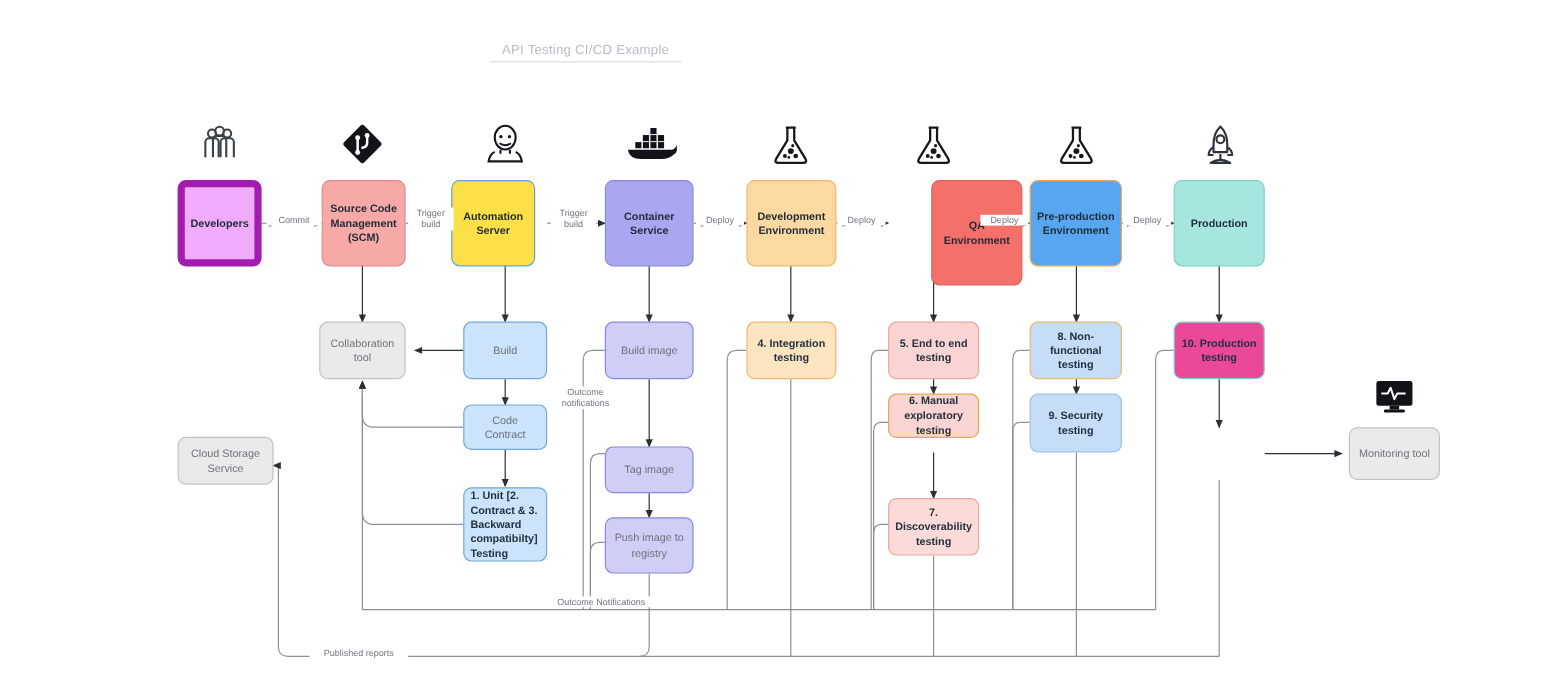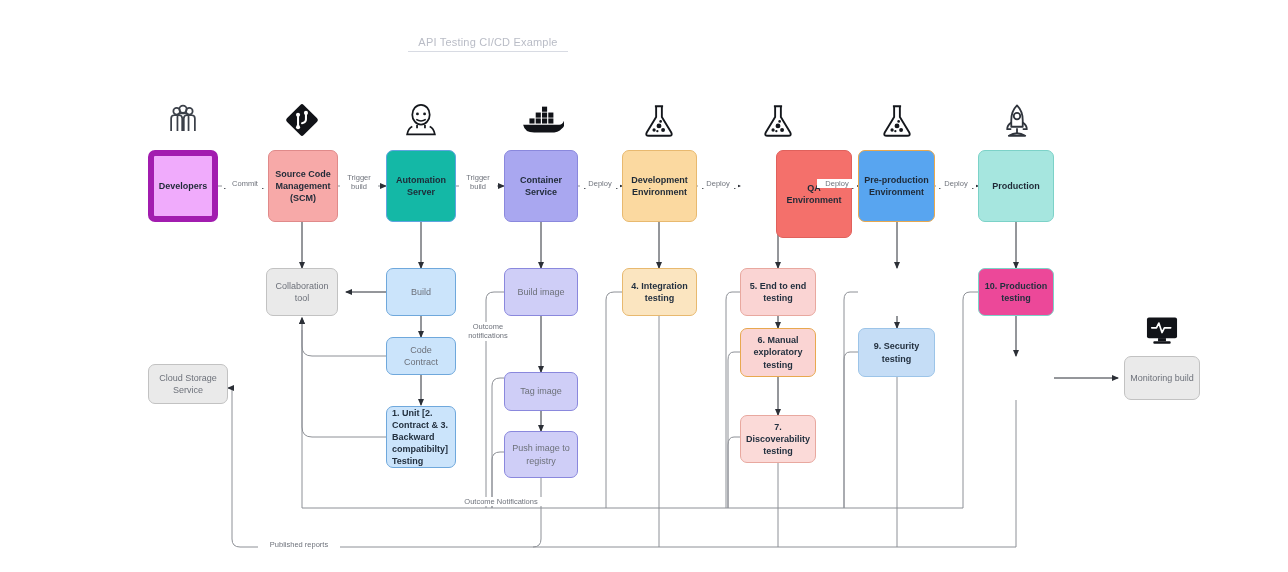--- a/index.html
+++ b/index.html
@@ -236,21 +236,21 @@
   </div>
 
   <div class="node bold" style="left:148px;top:150px;width:70px;height:72px;background:#f0abfc;border:6px solid #a21caf;">
     <span>Developers</span>
   </div>
 
   <div class="node bold" style="left:268px;top:150px;width:70px;height:72px;background:#F7A9A8;border:1px solid #E08A8A;">
     <span>Source Code Management (SCM)</span>
   </div>
 
-  <div class="node bold" style="left:386px;top:150px;width:70px;height:72px;background:#14b8a6;border:1px solid #5FA4E0;">
+  <div class="node bold" style="left:376px;top:150px;width:70px;height:72px;background:#fde047;border:1px solid #5FA4E0;">
     <span>Automation Server</span>
   </div>
 
   <div class="node bold" style="left:504px;top:150px;width:74px;height:72px;background:#A9A7F0;border:1px solid #8A88DD;">
     <span>Container Service</span>
   </div>
 
   <div class="node bold" style="left:622px;top:150px;width:75px;height:72px;background:#FBD9A0;border:1px solid #E8B96F;">
     <span>Development Environment</span>
   </div>
@@ -290,21 +290,21 @@
 
   <div class="node plain" style="left:266px;top:268px;width:72px;height:48px;background:#EAEAEA;border:1px solid #C2C2C2;">
     <span>Collaboration tool</span>
   </div>
 
   <div class="node plain" style="left:148px;top:364px;width:80px;height:40px;background:#EAEAEA;border:1px solid #C2C2C2;">
     <span>Cloud Storage Service</span>
   </div>
 
   <div class="node plain" style="left:1124px;top:356px;width:76px;height:44px;background:#EAEAEA;border:1px solid #C2C2C2;">
-    <span>Monitoring build</span>
+    <span>Monitoring tool</span>
   </div>
 
   <div class="node plain" style="left:386px;top:268px;width:70px;height:48px;background:#CBE4FB;border:1px solid #6FA8DC;">
     <span>Build</span>
   </div>
 
   <div class="node plain" style="left:386px;top:337px;width:70px;height:38px;background:#CBE4FB;border:1px solid #6FA8DC;">
     <span>Code Contract</span>
   </div>
 
@@ -326,28 +326,31 @@
   </div>
 
   <div class="node semi" style="left:622px;top:268px;width:75px;height:48px;background:#FBE5C0;border:1px solid #E8B96F;">
     <span>4. Integration testing</span>
   </div>
 
   <div class="node semi" style="left:740px;top:268px;width:76px;height:48px;background:#FAD4D3;border:1px solid #E8A89F;">
     <span>5. End to end testing</span>
   </div>
 
-  <div class="node semi" style="left:740px;top:328px;width:76px;height:49px;background:#FAD4D3;border:1px solid #E8A84F;">
+  <div class="node semi" style="left:740px;top:328px;width:76px;height:37px;background:#FAD4D3;border:1px solid #E8A84F;">
     <span>6. Manual exploratory testing</span>
   </div>
 
   <div class="node semi" style="left:740px;top:415px;width:76px;height:48px;background:#FBDAD8;border:1px solid #E8A89F;">
     <span>7. Discoverability testing</span>
   </div>
 
+  <div class="node semi" style="left:858px;top:268px;width:77px;height:48px;background:#C5DDF6;border:1px solid #E8B96F;">
+    <span>8. Non-functional testing</span>
+  </div>
 
   <div class="node semi" style="left:858px;top:328px;width:77px;height:49px;background:#C5DDF6;border:1px solid #9CC4E8;">
     <span>9. Security testing</span>
   </div>
 
   <div class="node semi" style="left:978px;top:268px;width:76px;height:48px;background:#ec4899;border:1px solid #7CD2C8;">
     <span>10. Production testing</span>
   </div>
 
 

